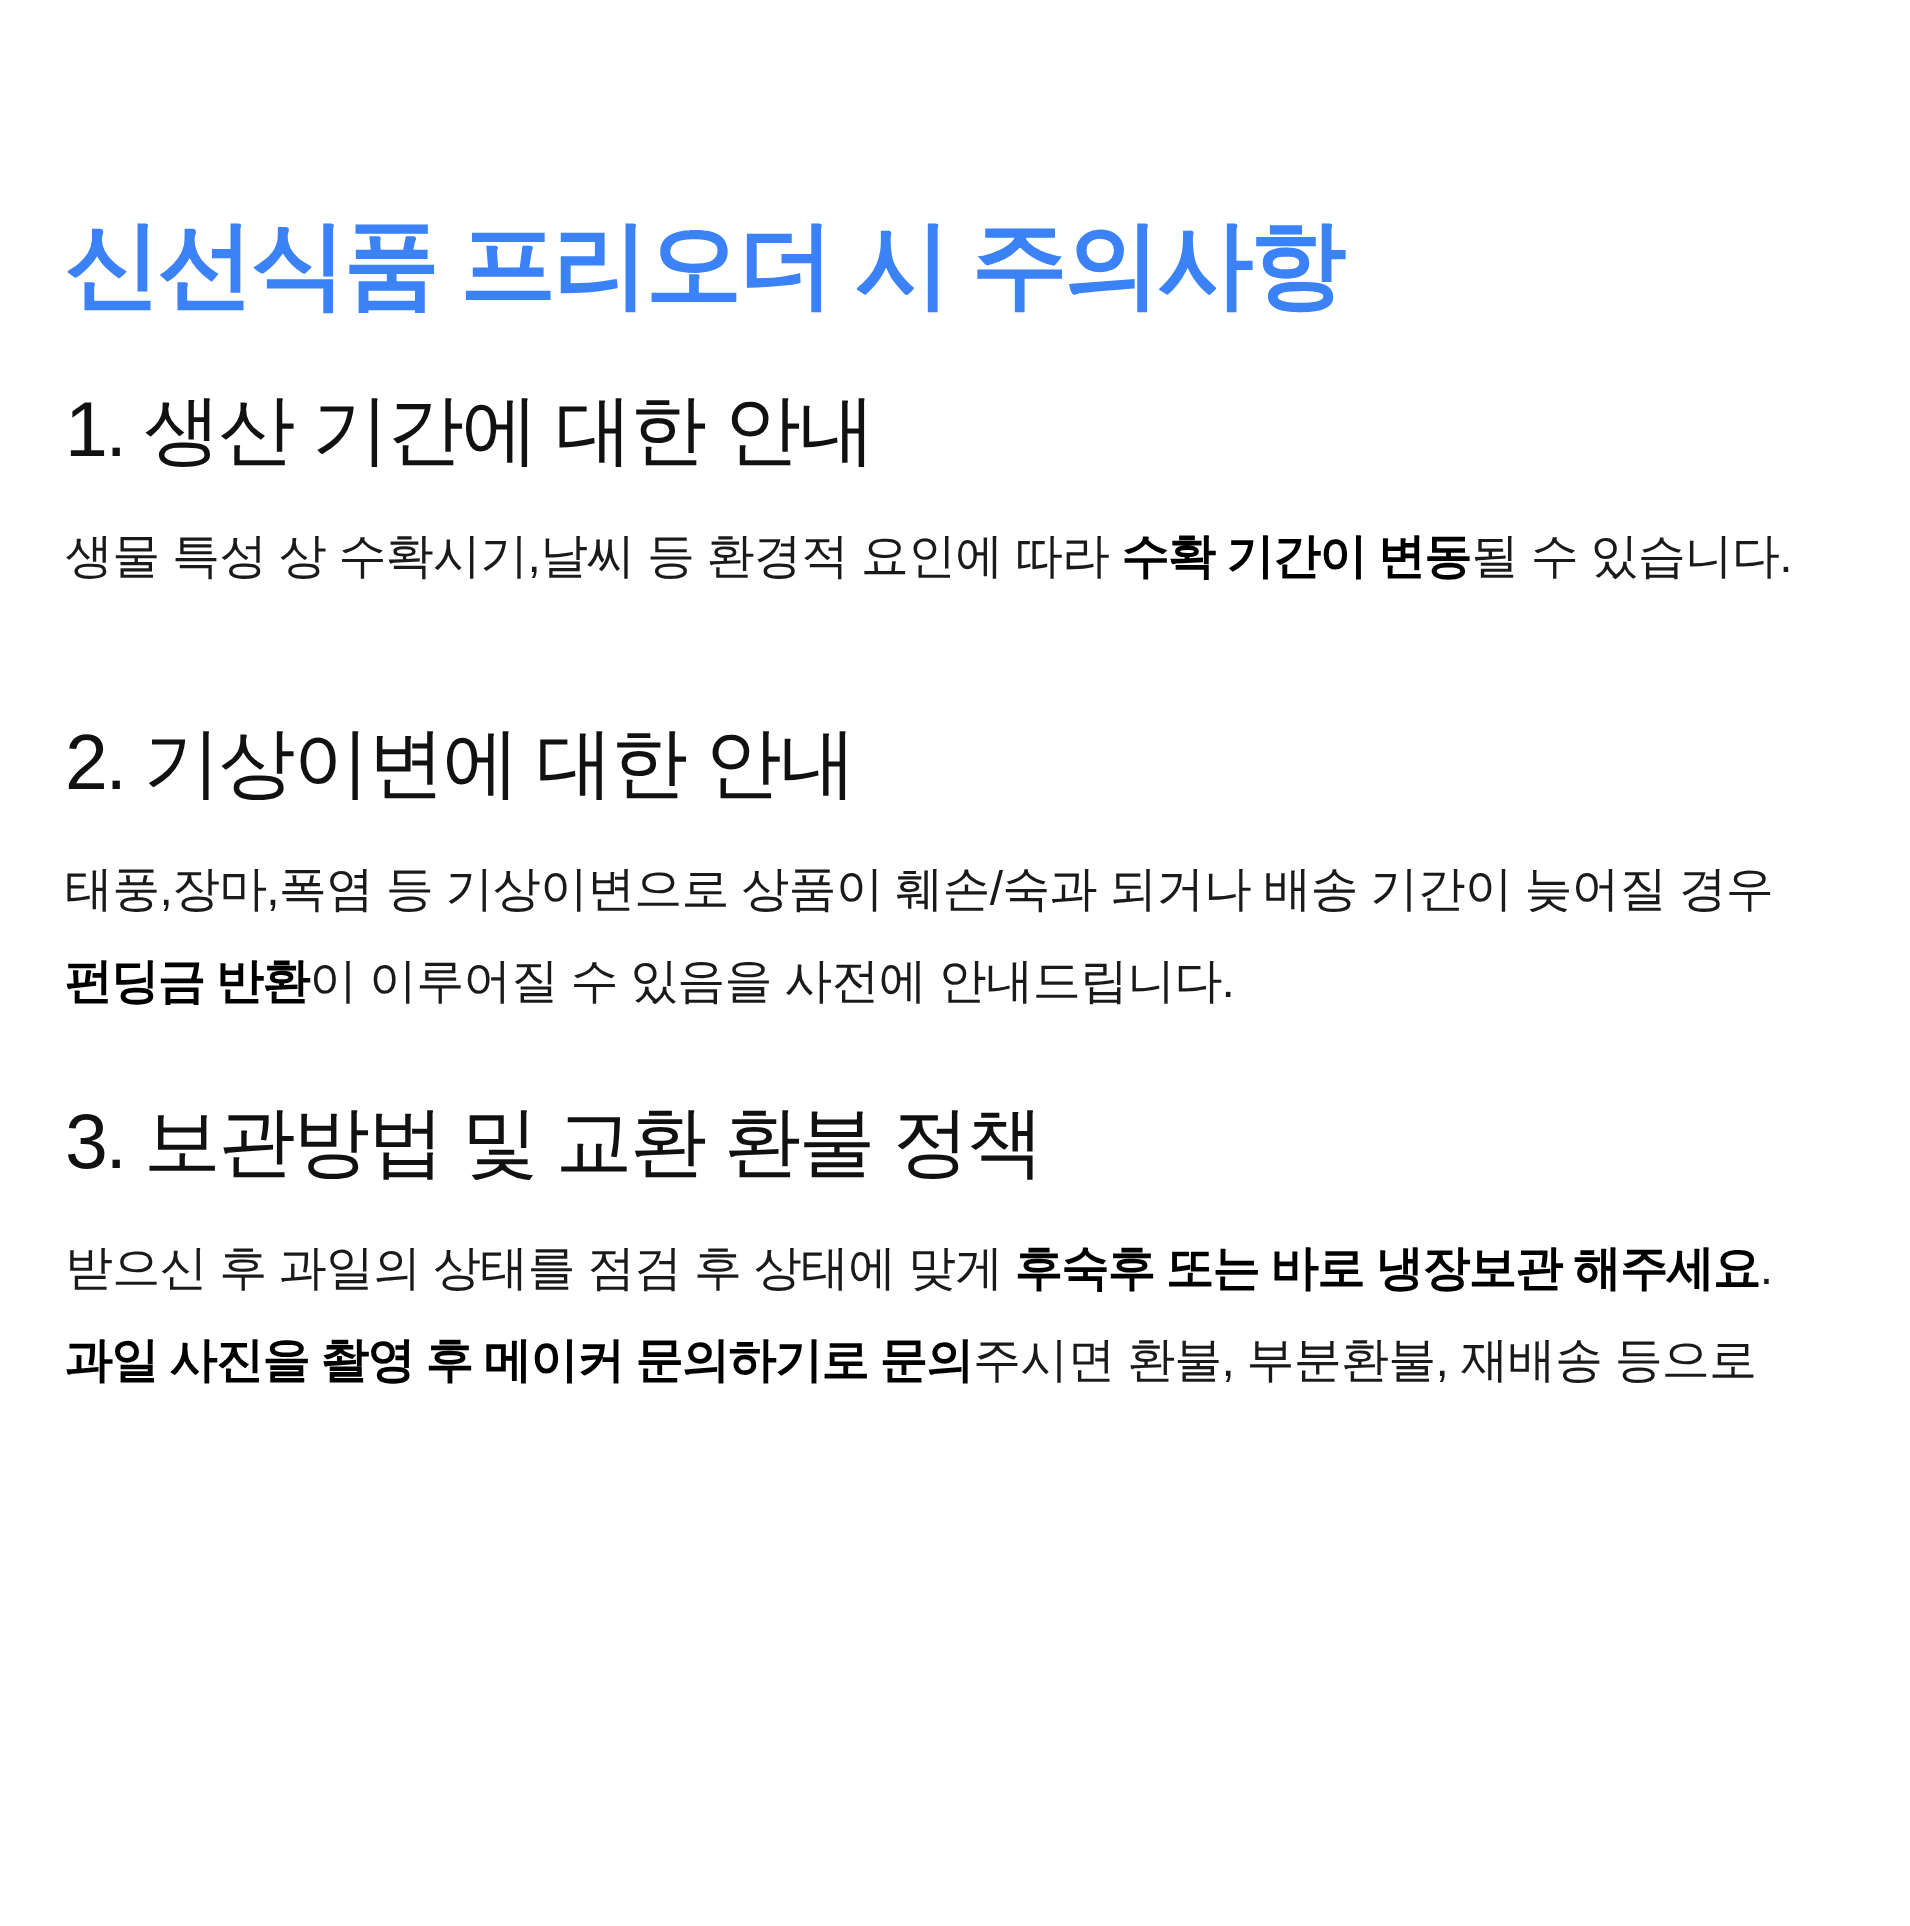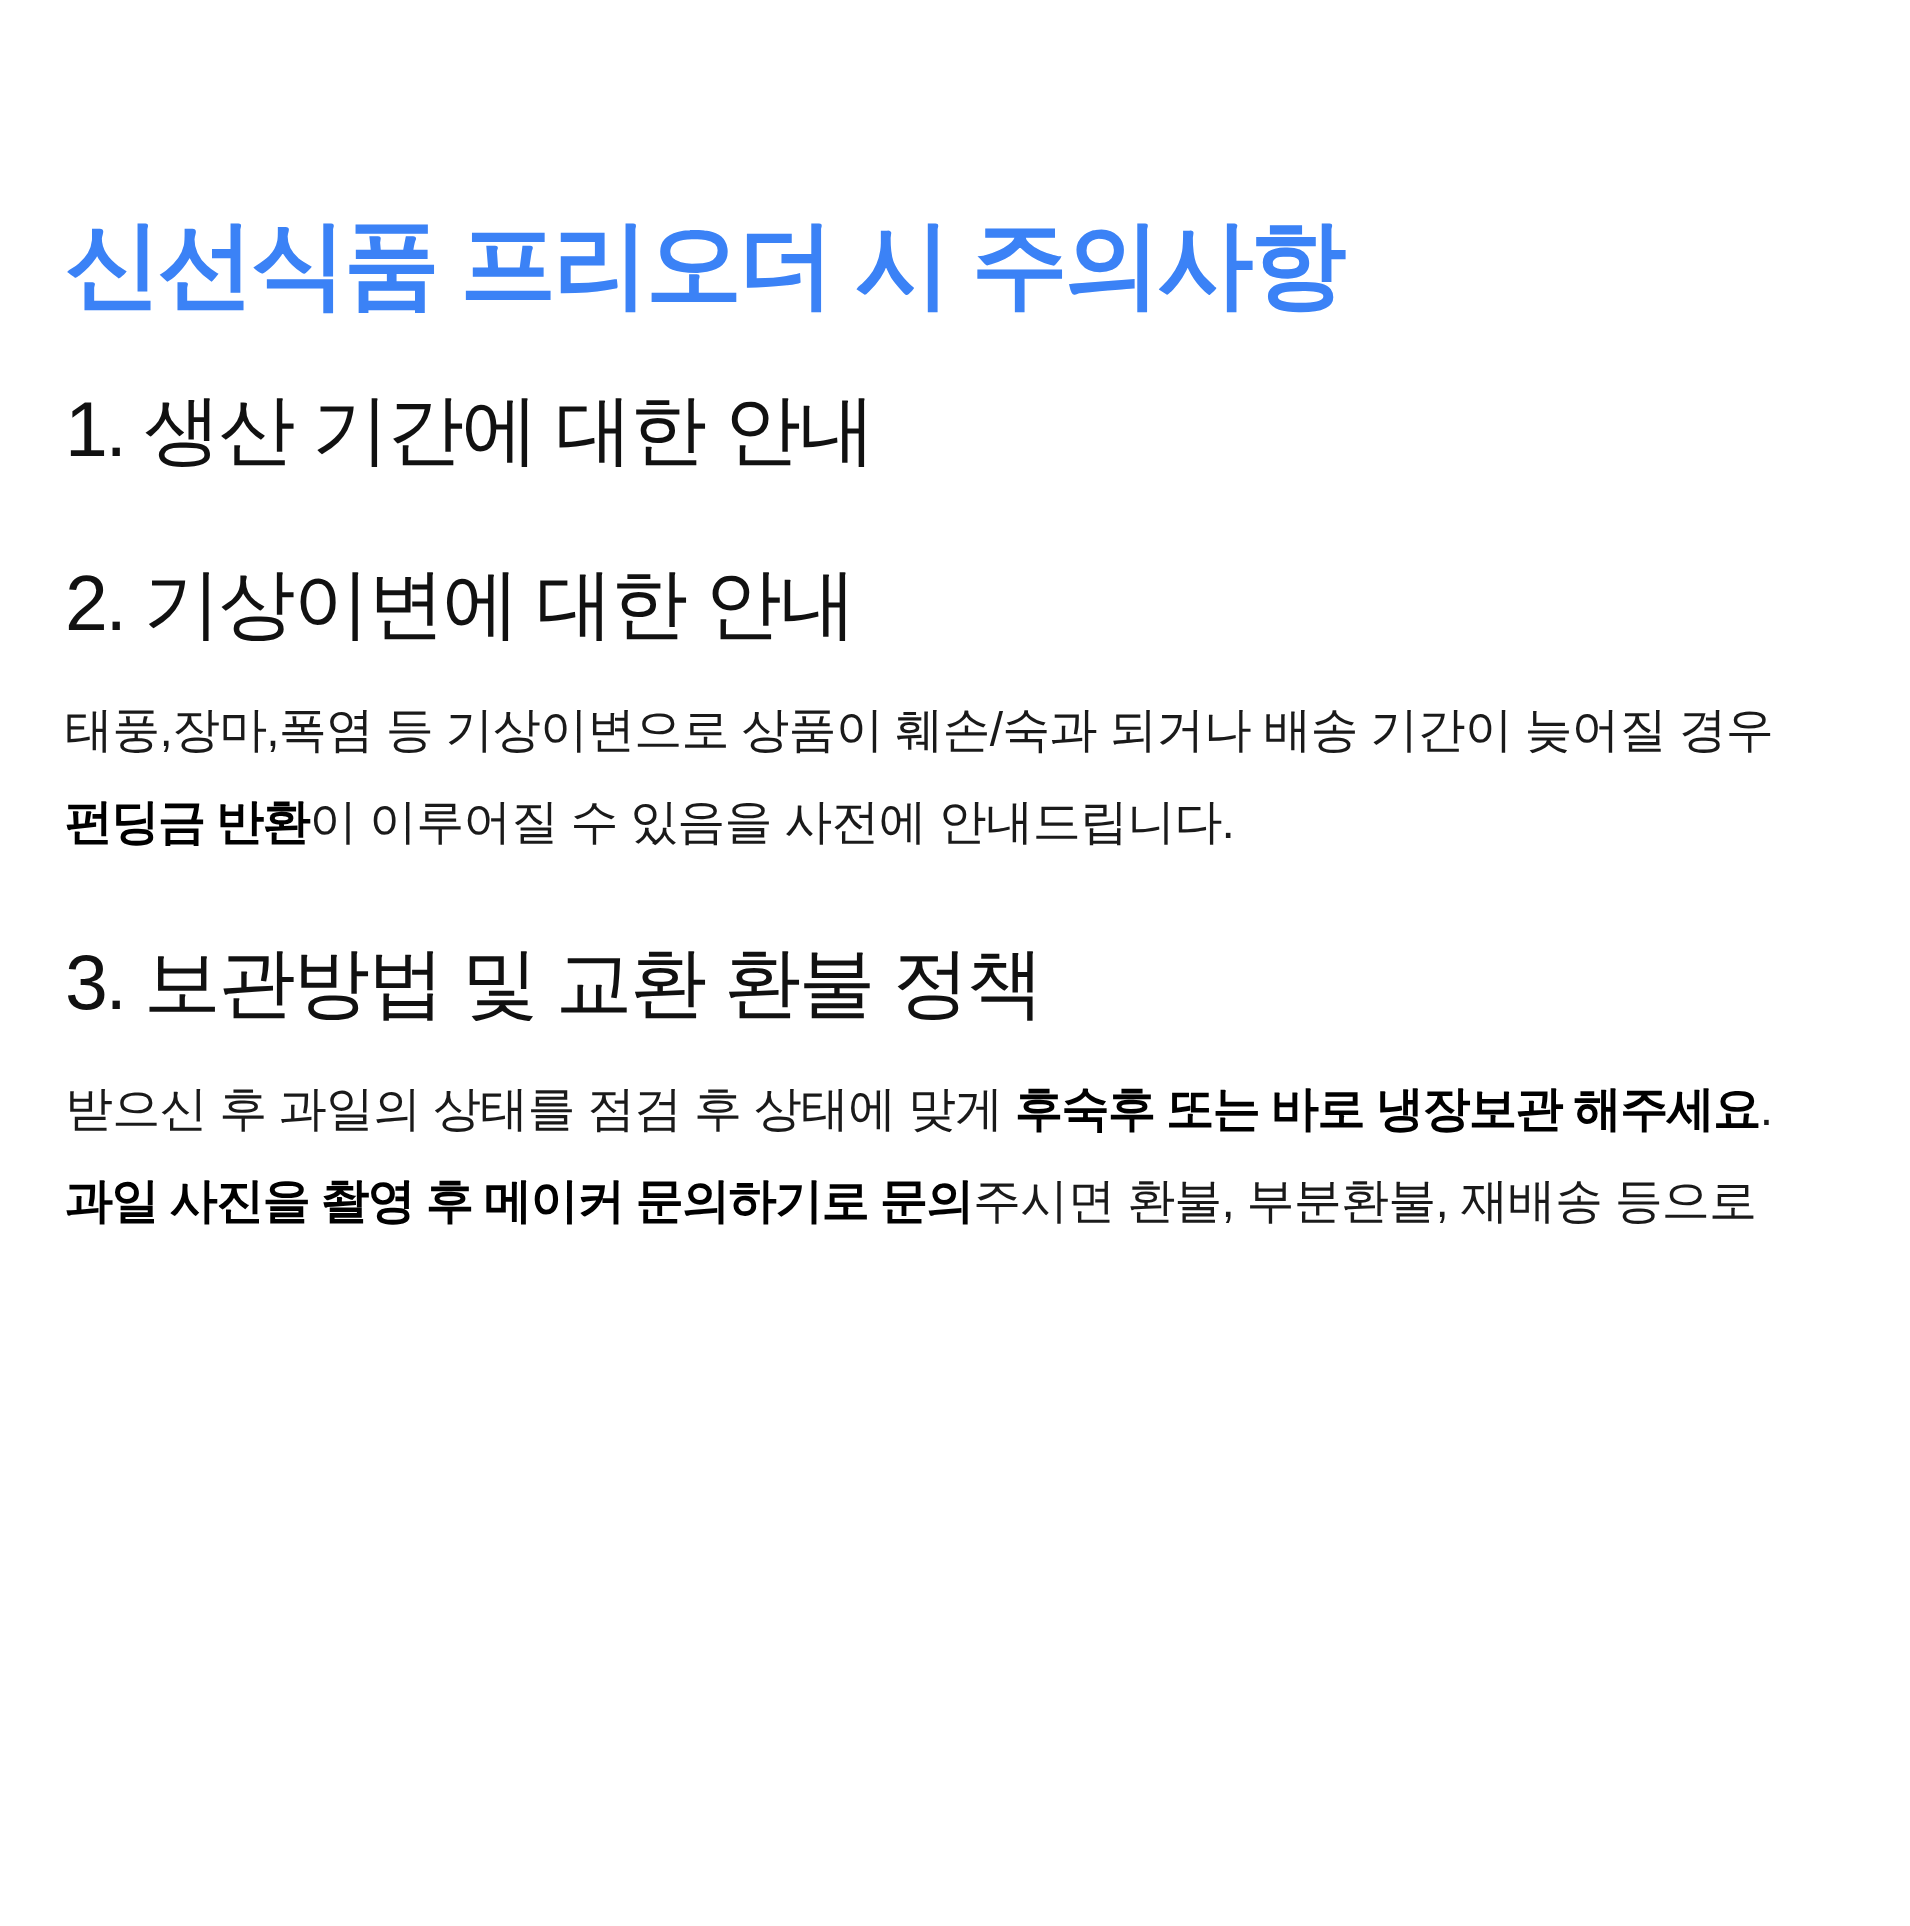--- a/index.html
+++ b/index.html
@@ -24,21 +24,21 @@
   .page-title {
     margin: 200px 0 0 0;
     font-size: 96px;
     line-height: 127px;
     font-weight: 900;
     letter-spacing: -3.1px;
     color: #3b82f6;
   }
   .section { margin: 0; }
   .section.s0 { margin-top: 52px; }
-  .section.s1 { margin-top: 74px; }
+  .section.s1 { margin-top: 110px; }
   .section.s2 { margin-top: 64px; }
   .section-heading {
     margin: 0;
     font-size: 77px;
     line-height: 100px;
     font-weight: 300;
     letter-spacing: -2.3px;
     color: #111111;
   }
   .section-body {
@@ -61,20 +61,21 @@
 </head>
 <body>
 
 <div class="page">
   <h1 class="page-title">신선식품 프리오더 시 주의사항</h1>
 
   <div id="sections">
   <section class="section s0">
     <h2 class="section-heading">1. 생산 기간에 대한 안내</h2>
     <div class="section-body">
+          <div class="body-line"><span>생물 특성 상 수확시기,날씨 등 환경적 요인에 따라 </span><b>수확 기간이 변동</b><span>될 수 있습니다.</span></div>
         </div>
   </section>
 
   <section class="section s1">
     <h2 class="section-heading">2. 기상이변에 대한 안내</h2>
     <div class="section-body">
           <div class="body-line"><span>태풍,장마,폭염 등 기상이변으로 상품이 훼손/숙과 되거나 배송 기간이 늦어질 경우</span></div>
           <div class="body-line"><b>펀딩금 반환</b><span>이 이루어질 수 있음을 사전에 안내드립니다.</span></div>
         </div>
   </section>

